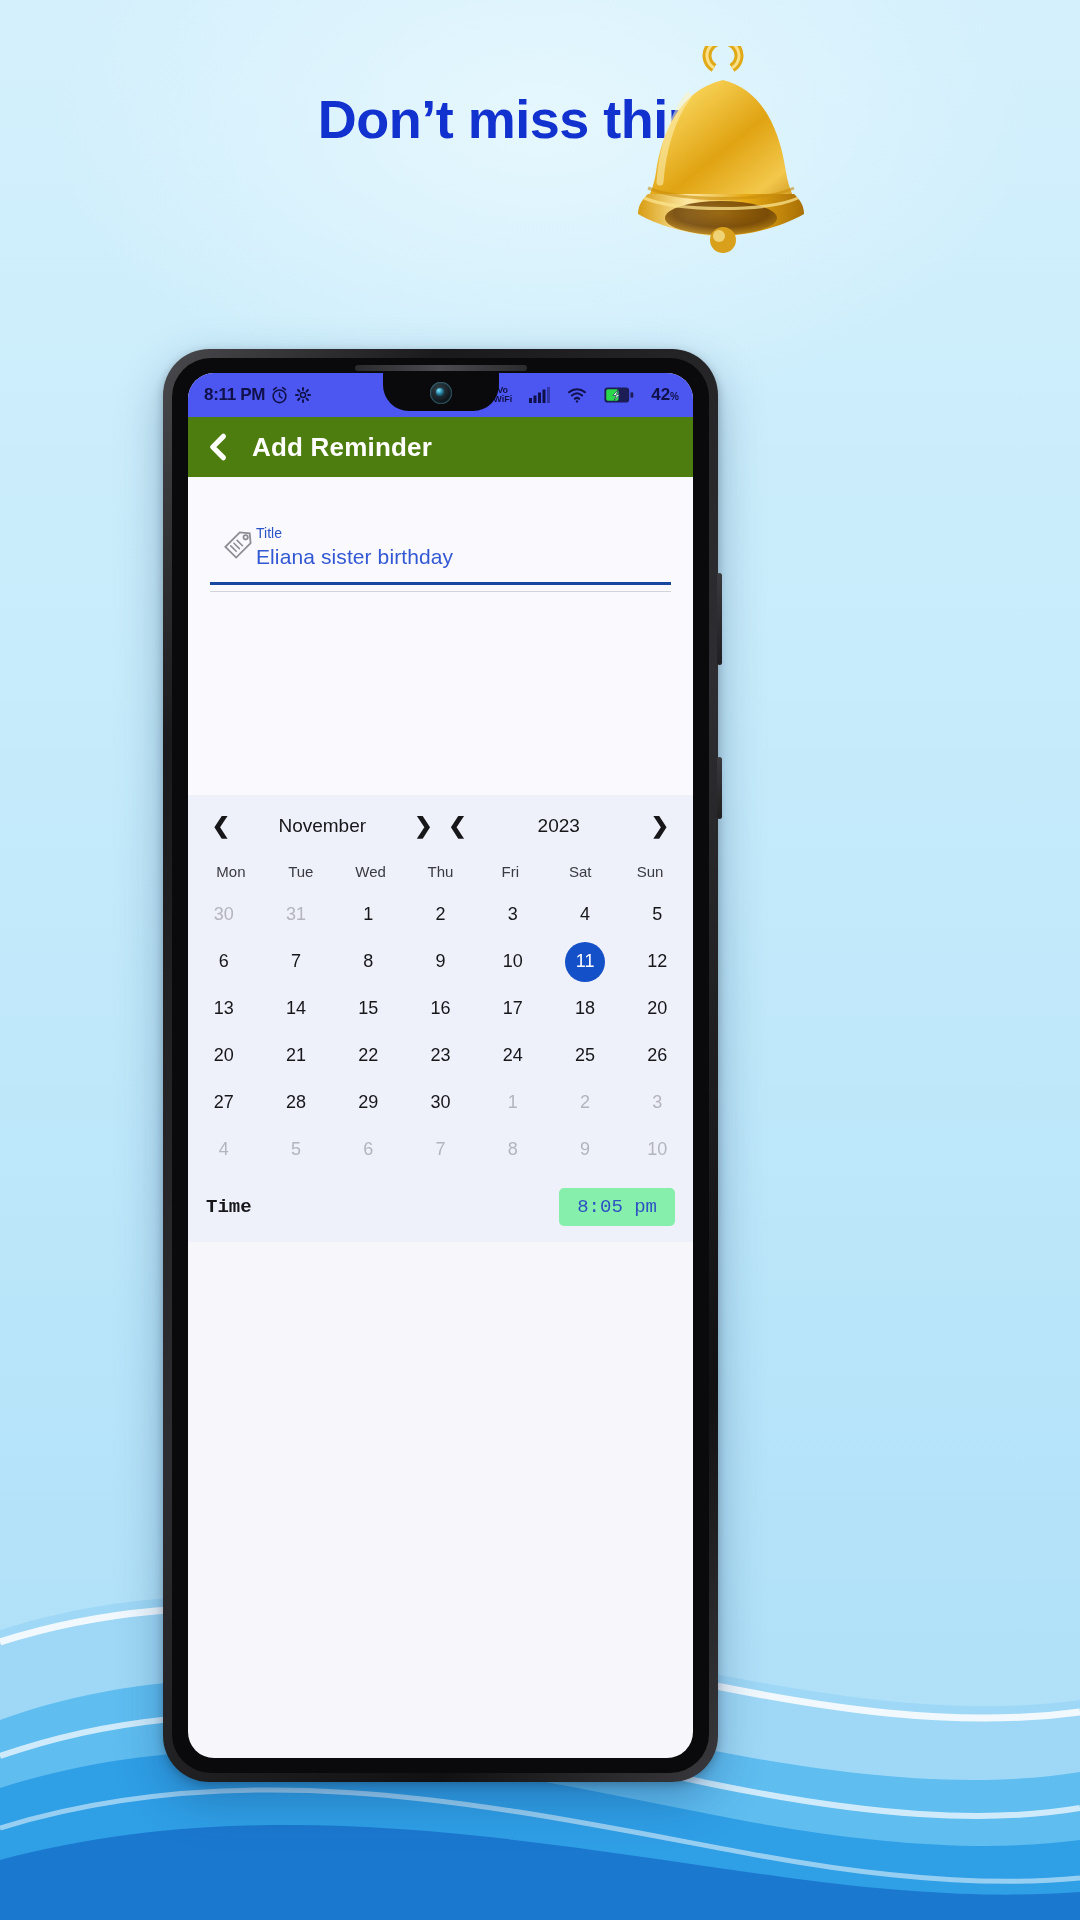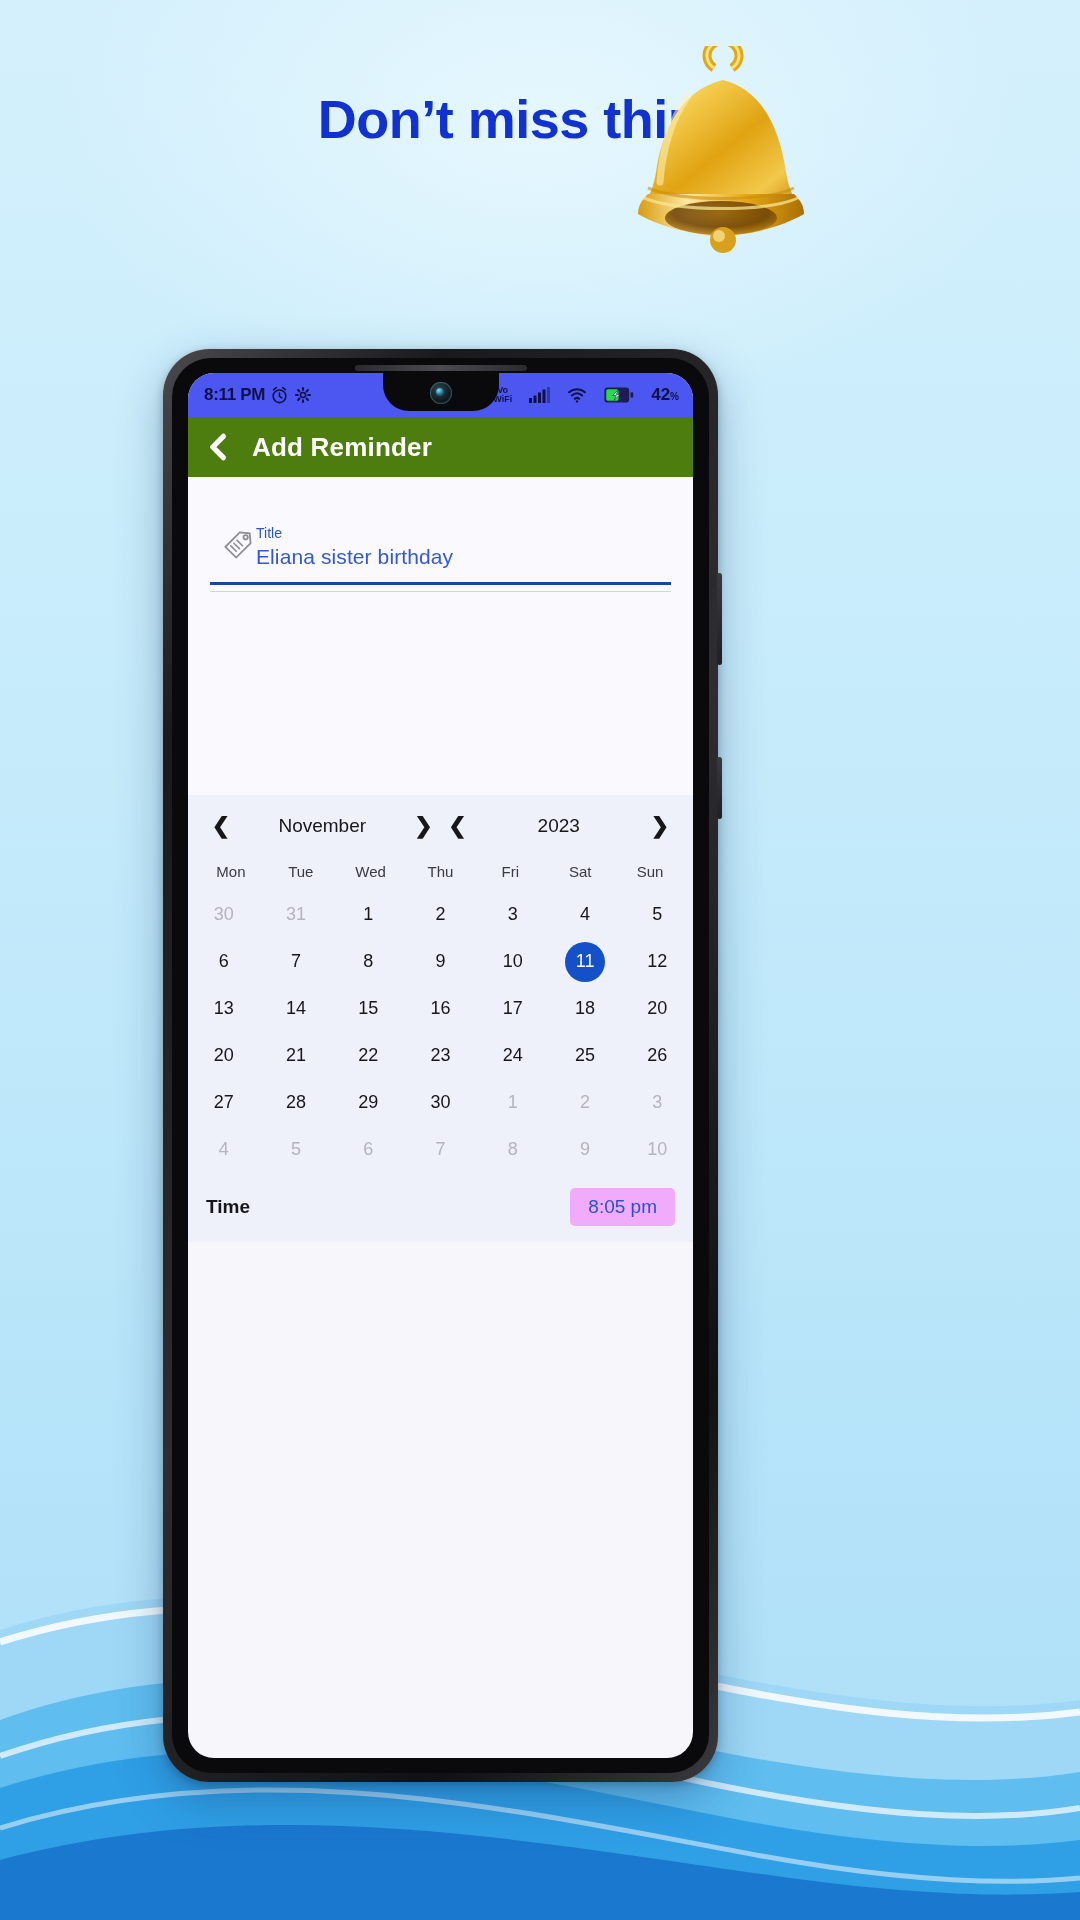--- a/index.html
+++ b/index.html
@@ -152,26 +152,26 @@
     font-size:18px; color:#17171a;
   }
   .day.muted { color:#b4b4bd; }
   .day .pill {
     width:40px; height:40px; border-radius:50%;
     display:flex; align-items:center; justify-content:center;
   }
   .day.selected .pill { background:#1450c8; color:#fff; }
 
   .time-row {
-    display:flex; align-items:center; padding:14px 18px 10px 18px;
+    display:flex; align-items:center; padding:14px 18px 10px 18px;font-family:Liberation Mono, monospace;
   }
   .time-label { font-size:19px; color:#17171a; font-weight:bold; }
   .time-chip {
     margin-left:auto;
-    background:#f0abfc; color:#2c52c4;
+    background:#86efac; color:#2c52c4;
     font-size:19px; padding:8px 18px; border-radius:5px;
   }
 </style>
 </head>
 <body>
 
 <div class="bg"></div>
 <div class="bg-glow"></div>
 
 <svg class="waves" viewBox="0 0 1080 760" preserveAspectRatio="none">

